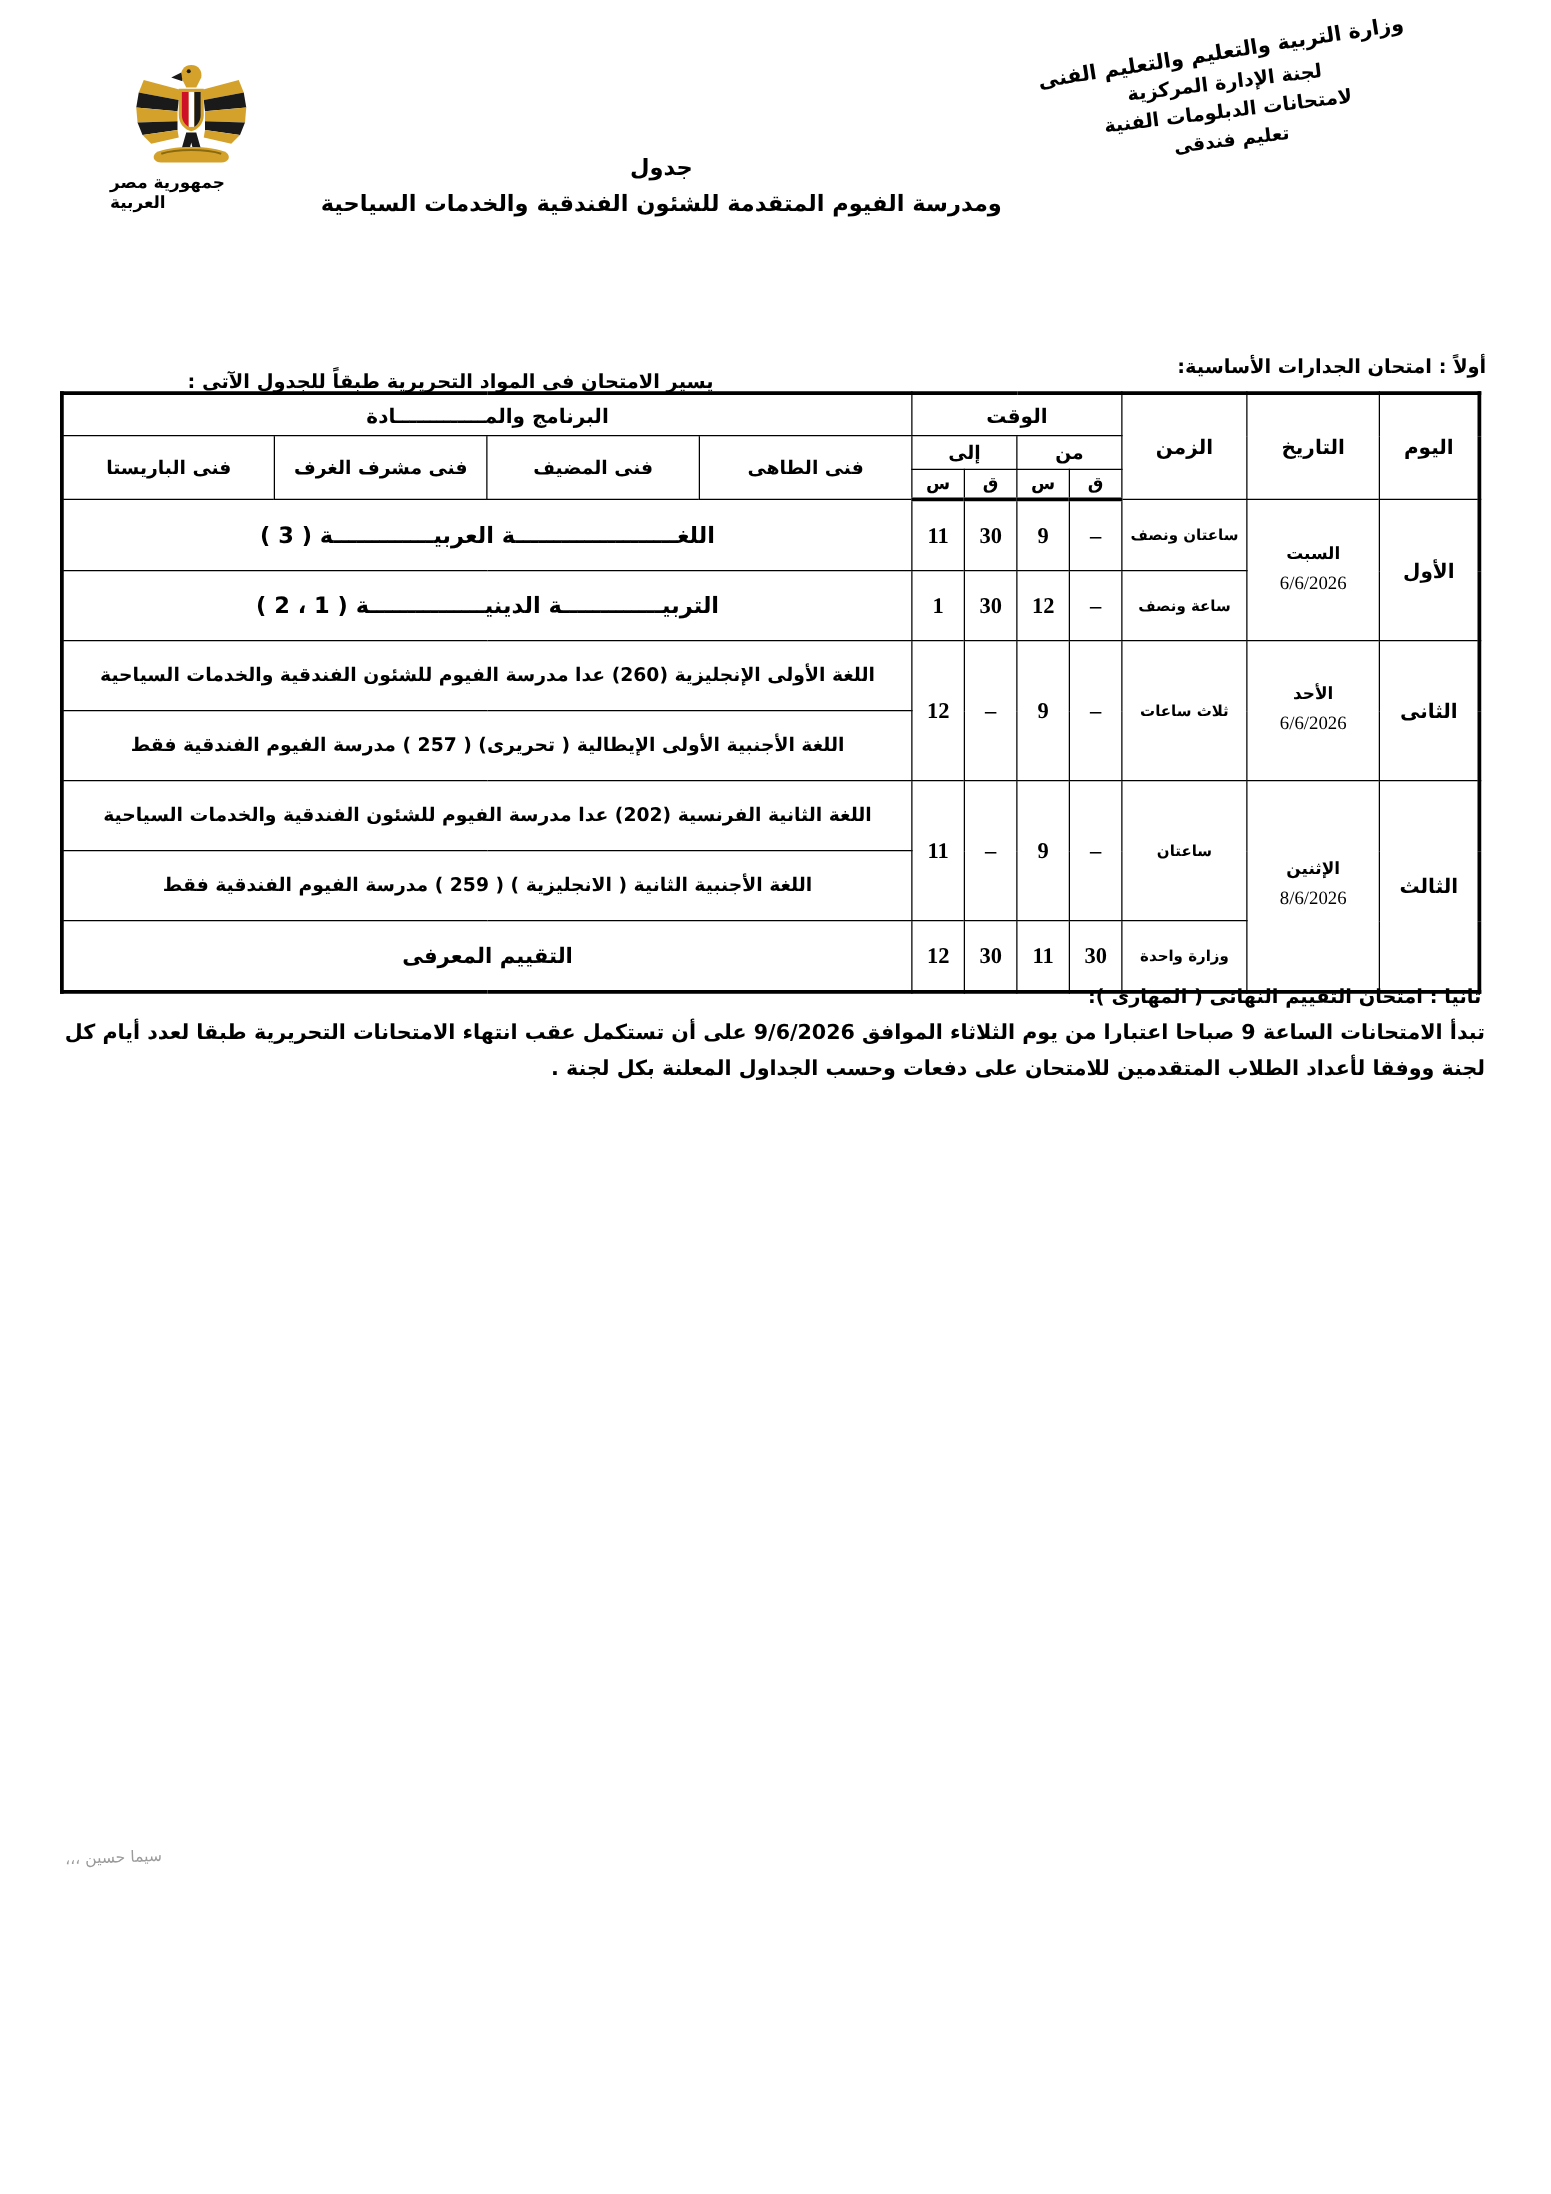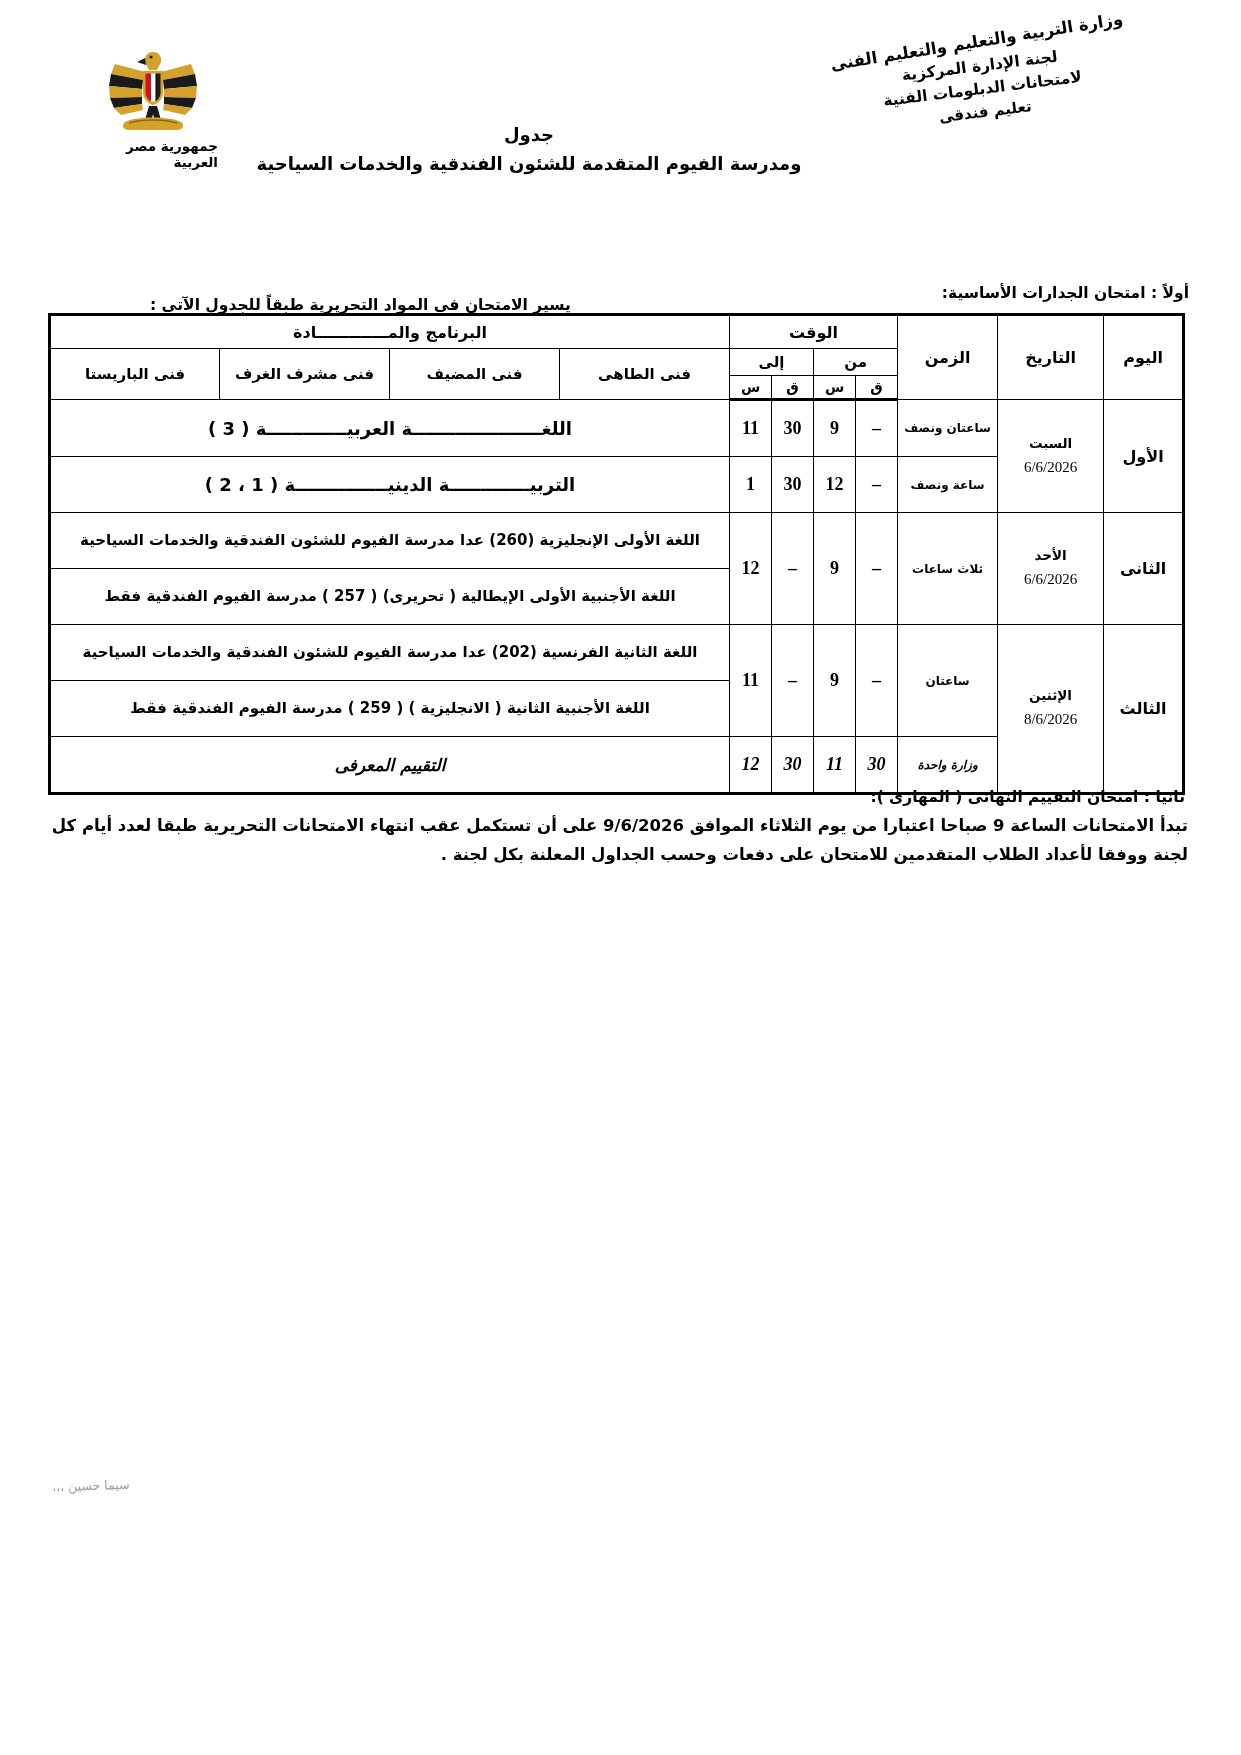--- a/index.html
+++ b/index.html
@@ -12,21 +12,21 @@
   
   .ministry{
     top:30px;right:80px;width:360px;text-align:center;font-weight:bold;
     transform:rotate(-7deg);line-height:1.5;
   }
   .ministry .l1{font-size:16.5px;letter-spacing:.5px;transform:rotate(-2deg);}
   .ministry .l2,.ministry .l3{font-size:15.5px;}
   .ministry .l4{font-size:15px;}
 
   
-  .emblem{left:88px;top:44px;width:130px;text-align:right;}
+  .emblem{left:88px;top:44px;width:130px;text-align:left;}
   .emblem svg{display:block;margin:0 auto;}
   .emblem .cap{font-weight:bold;font-size:13.5px;margin-top:2px;letter-spacing:1px;}
 
   
   .titleblock{top:124px;left:0;width:1058px;text-align:center;font-weight:bold;}
   .titleblock .t1{font-size:18px;margin-bottom:8px;}
   .titleblock .t2{font-size:18px;margin-bottom:9px;}
   .titleblock .t3{font-size:18px;margin-bottom:9px;}
   .titleblock .t4{font-size:17.5px;margin-bottom:7px;}
   .titleblock .t5{font-size:17.5px;}
@@ -53,21 +53,21 @@
   .subject-big{font-size:18px;}
   .subject-long{font-size:15px;line-height:1.5;}
   .subject-mid{font-size:17px;}
   .num{font-family:"Liberation Serif","DejaVu Serif",serif;font-size:18px;font-weight:bold;}
   .zaman{font-size:12px;}
   .dayname{font-size:13.5px;line-height:1.7;}
   .daydate{font-family:"Liberation Serif","DejaVu Serif",serif;font-size:15px;font-weight:normal;display:block;}
   .daylabel{font-size:16px;}
   td.top-thick,th.top-thick{border-top:3px solid #000;}
   td.top-med{border-top:2px solid #000;}
-  td.top-gray{border-top:2px solid #909090;font-style:italic;}
+  td.top-gray{border-top:2px solid #909090;}
 
   
   .sec2{top:788px;right:56px;font-weight:bold;font-size:15.5px;}
   .footer-par{
     top:812px;left:48px;width:1140px;text-align:right;font-weight:bold;
     font-size:16.5px;line-height:1.75;letter-spacing:.3px;
   }
   
   .signature{
     left:52px;top:1478px;color:#9b9b9b;font-size:12.5px;transform:rotate(-2deg);

